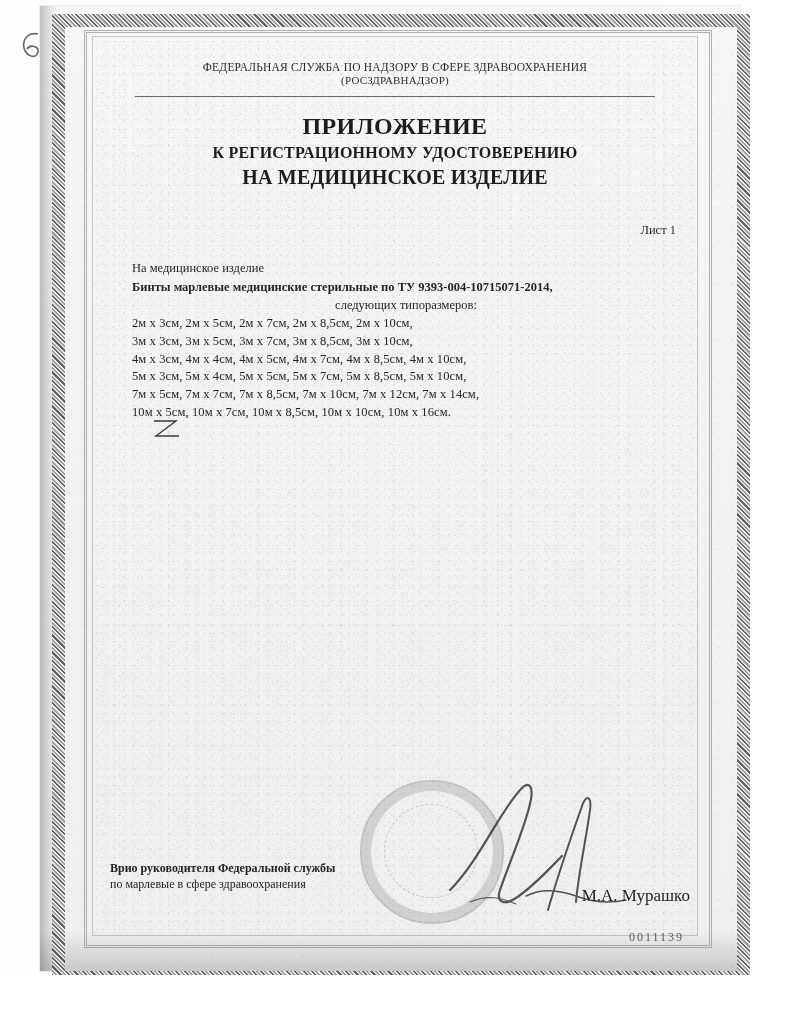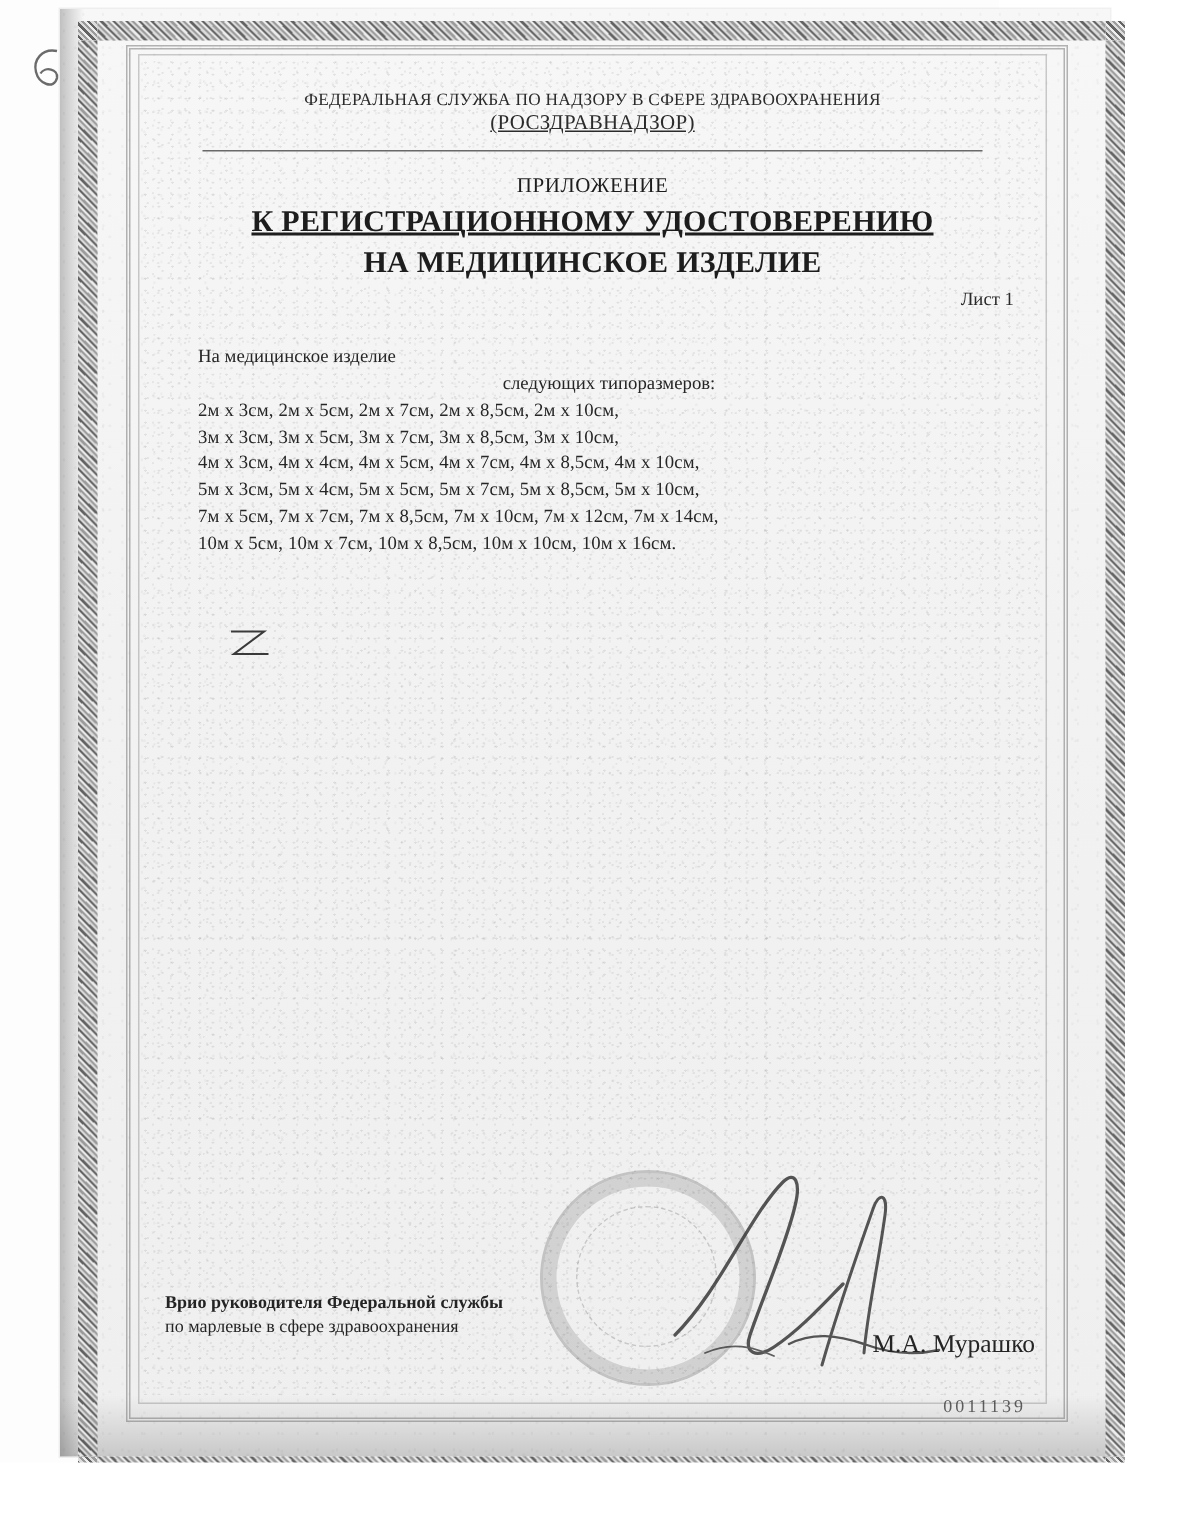--- a/index.html
+++ b/index.html
@@ -103,68 +103,66 @@
   .org-line {
     text-align: center;
     font-size: 11.5px;
     letter-spacing: 0.2px;
     line-height: 1.25;
     color: #2b2b2b;
     font-family: "Liberation Serif", serif;
   }
   .org-line .sub {
     display: block;
-    font-size: 14px;
-    text-decoration: underline;
+    font-size: 11px;
   }
 
   .rule {
     width: 520px;
     height: 1px;
     background: #3a3a3a;
     margin: 8px auto 0 auto;
     opacity: 0.75;
   }
 
   .title-block {
     text-align: center;
     margin-top: 16px;
     color: #1d1d1d;
   }
   .title-1 {
-    font-size: 14px;
-    font-weight: normal;
+    font-size: 24px;
+    font-weight: bold;
     letter-spacing: 0.4px;
   }
   .title-2 {
-    font-size: 20px;
+    font-size: 16px;
     font-weight: bold;
     letter-spacing: 0.2px;
     margin-top: 4px;
-    text-decoration: underline;
   }
   .title-3 {
     font-size: 20px;
     font-weight: bold;
     letter-spacing: 0.2px;
     margin-top: 4px;
   }
   .date-row {
     margin-top: 8px;
     font-size: 13.5px;
     font-weight: bold;
     display: flex;
     justify-content: center;
     gap: 34px;
     align-items: baseline;
   }
   .sheet-no {
     text-align: right;
     font-size: 12.5px;
-    margin-top: 5px;
+    margin-top: 34px;
     padding-right: 4px;
     color: #2a2a2a;
   }
 
   .body-block {
     margin-top: 22px;
     font-size: 12.5px;
     line-height: 1.35;
     color: #262626;
   }
@@ -324,20 +322,21 @@
     <div class="title-block">
       <div class="title-1">ПРИЛОЖЕНИЕ</div>
       <div class="title-2">К РЕГИСТРАЦИОННОМУ УДОСТОВЕРЕНИЮ</div>
       <div class="title-3">НА МЕДИЦИНСКОЕ ИЗДЕЛИЕ</div>
     </div>
 
     <div class="sheet-no">Лист 1</div>
 
     <div class="body-block">
       <div class="intro">На медицинское изделие</div>
+      <div class="device-name">Бинты марлевые медицинские стерильные по ТУ 9393-004-10715071-2014,</div>
       <div class="sizes-intro">следующих типоразмеров:</div>
       <div class="size-line">2м х 3см, 2м х 5см, 2м х 7см, 2м х 8,5см, 2м х 10см,</div>
       <div class="size-line">3м х 3см, 3м х 5см, 3м х 7см, 3м х 8,5см, 3м х 10см,</div>
       <div class="size-line">4м х 3см, 4м х 4см, 4м х 5см, 4м х 7см, 4м х 8,5см, 4м х 10см,</div>
       <div class="size-line">5м х 3см, 5м х 4см, 5м х 5см, 5м х 7см, 5м х 8,5см, 5м х 10см,</div>
       <div class="size-line">7м х 5см, 7м х 7см, 7м х 8,5см, 7м х 10см, 7м х 12см, 7м х 14см,</div>
       <div class="size-line">10м х 5см, 10м х 7см, 10м х 8,5см, 10м х 10см, 10м х 16см.</div>
     </div>
   </div>
 

